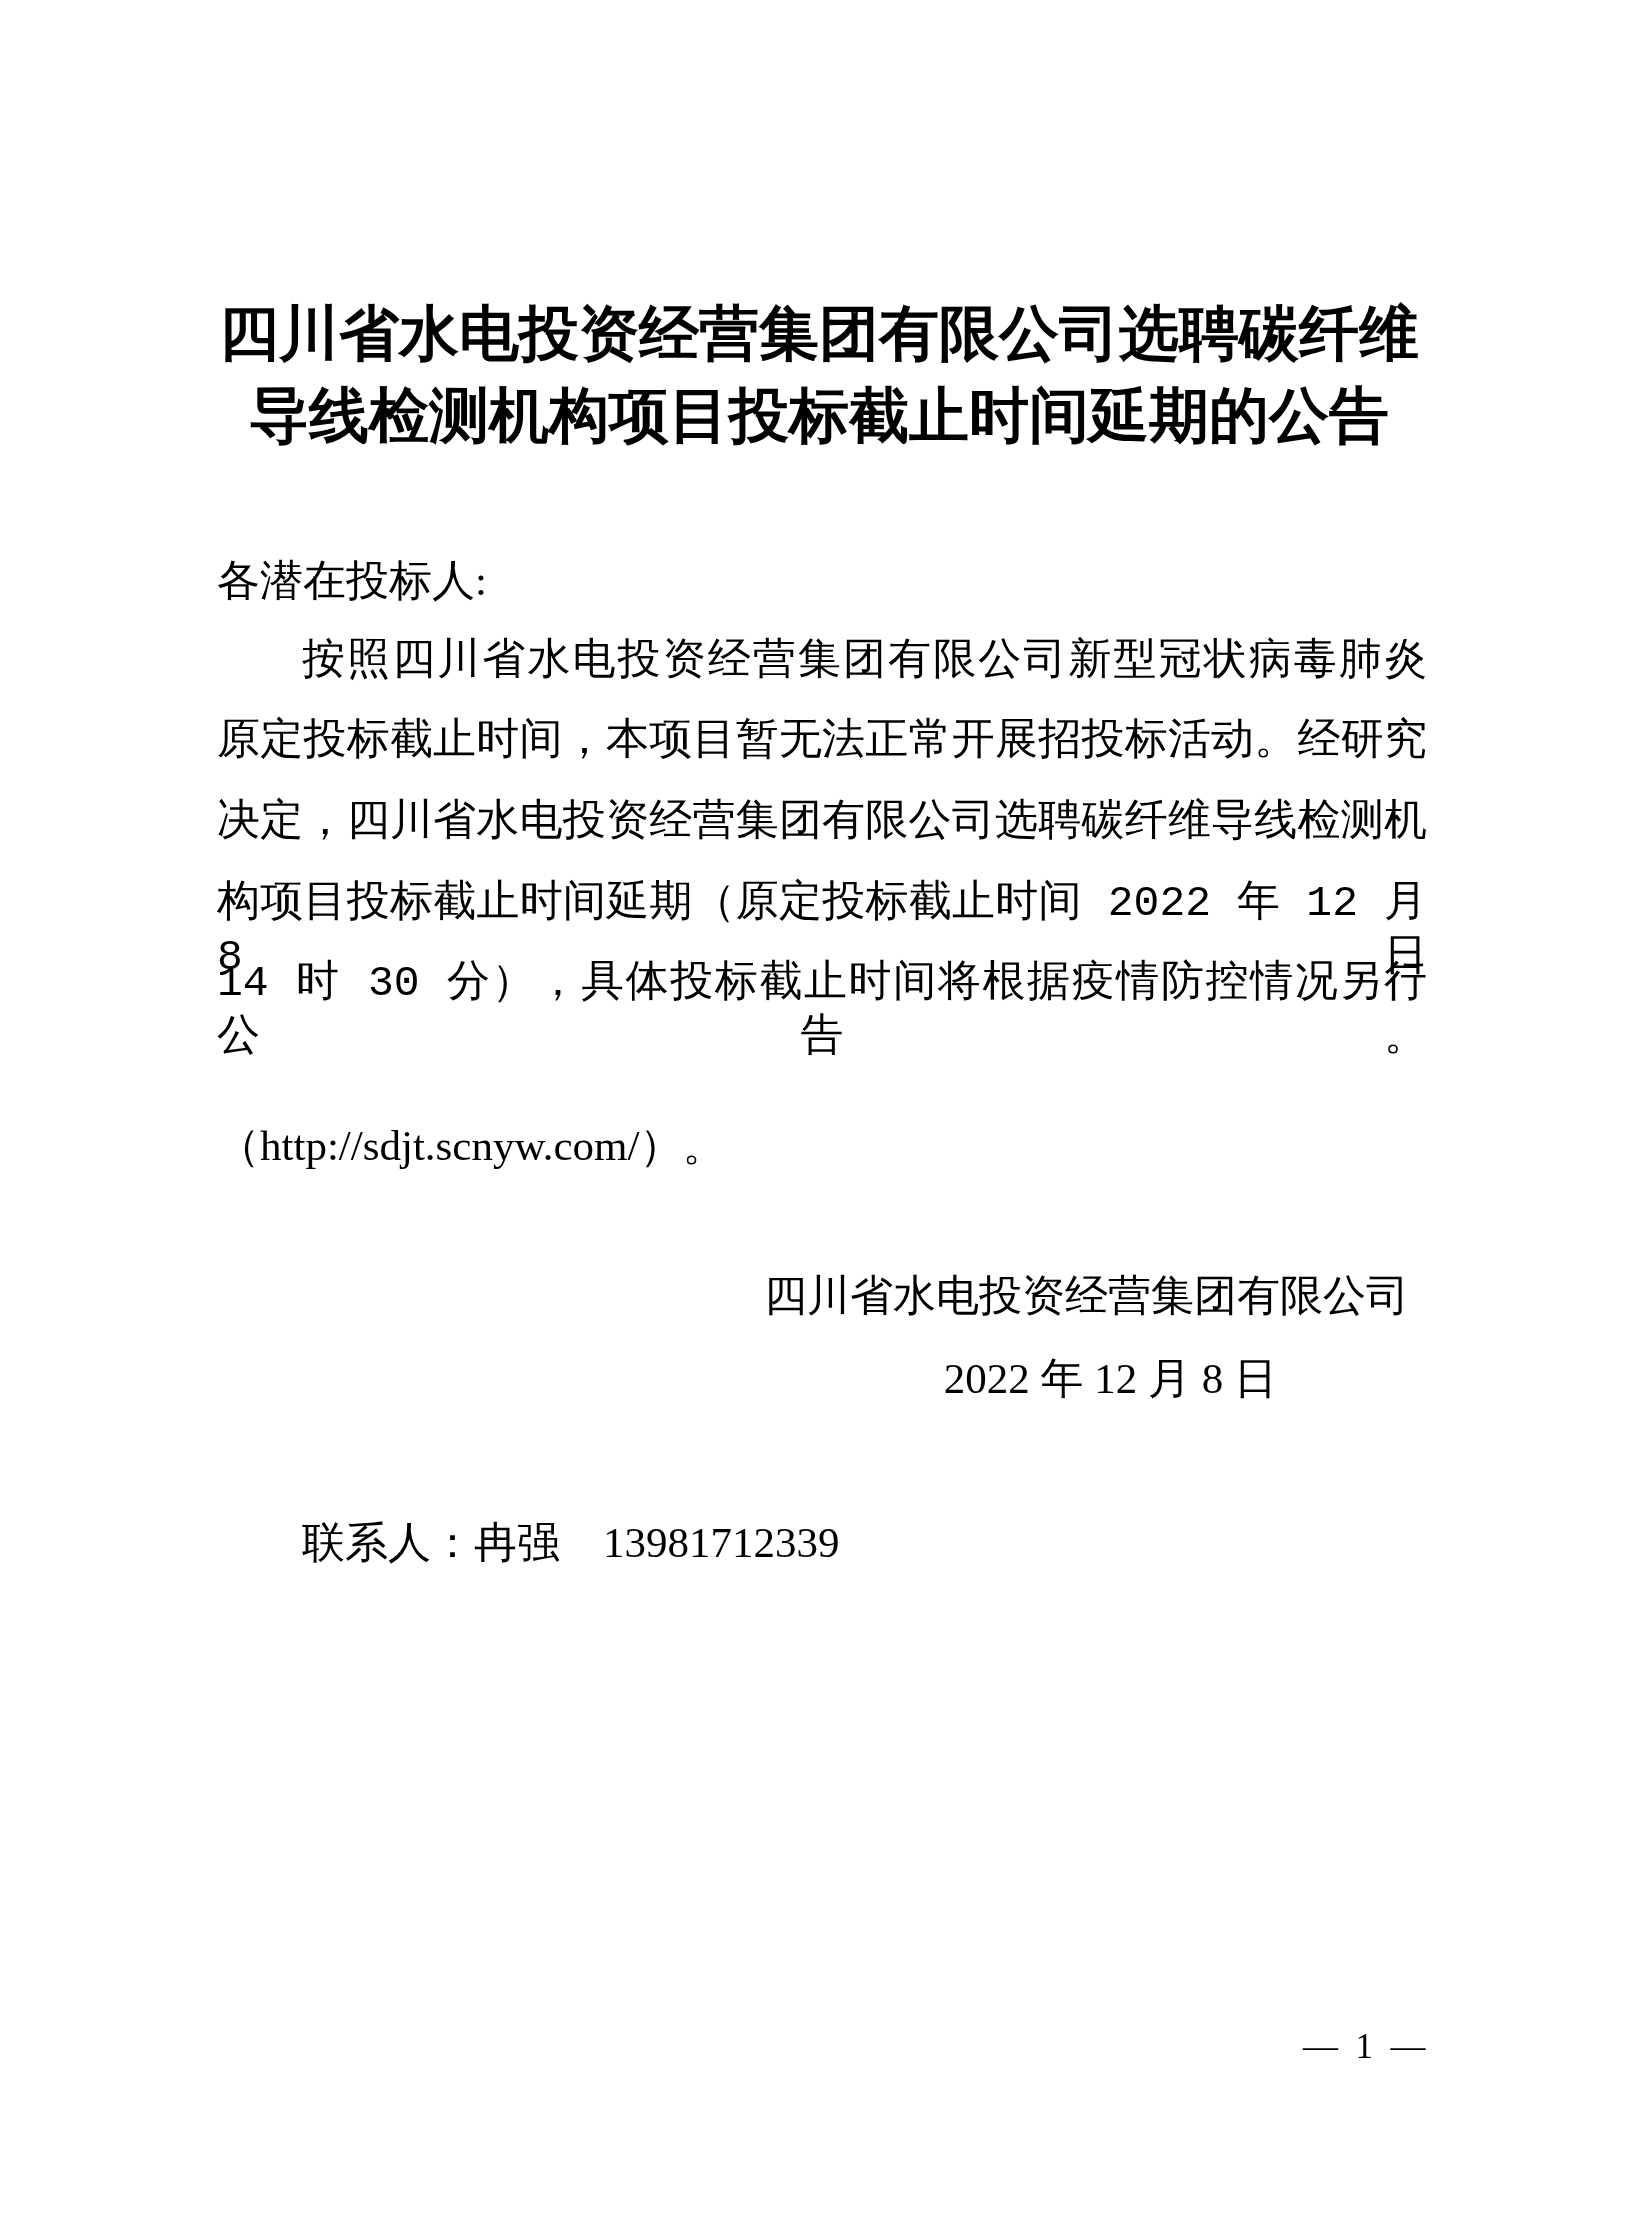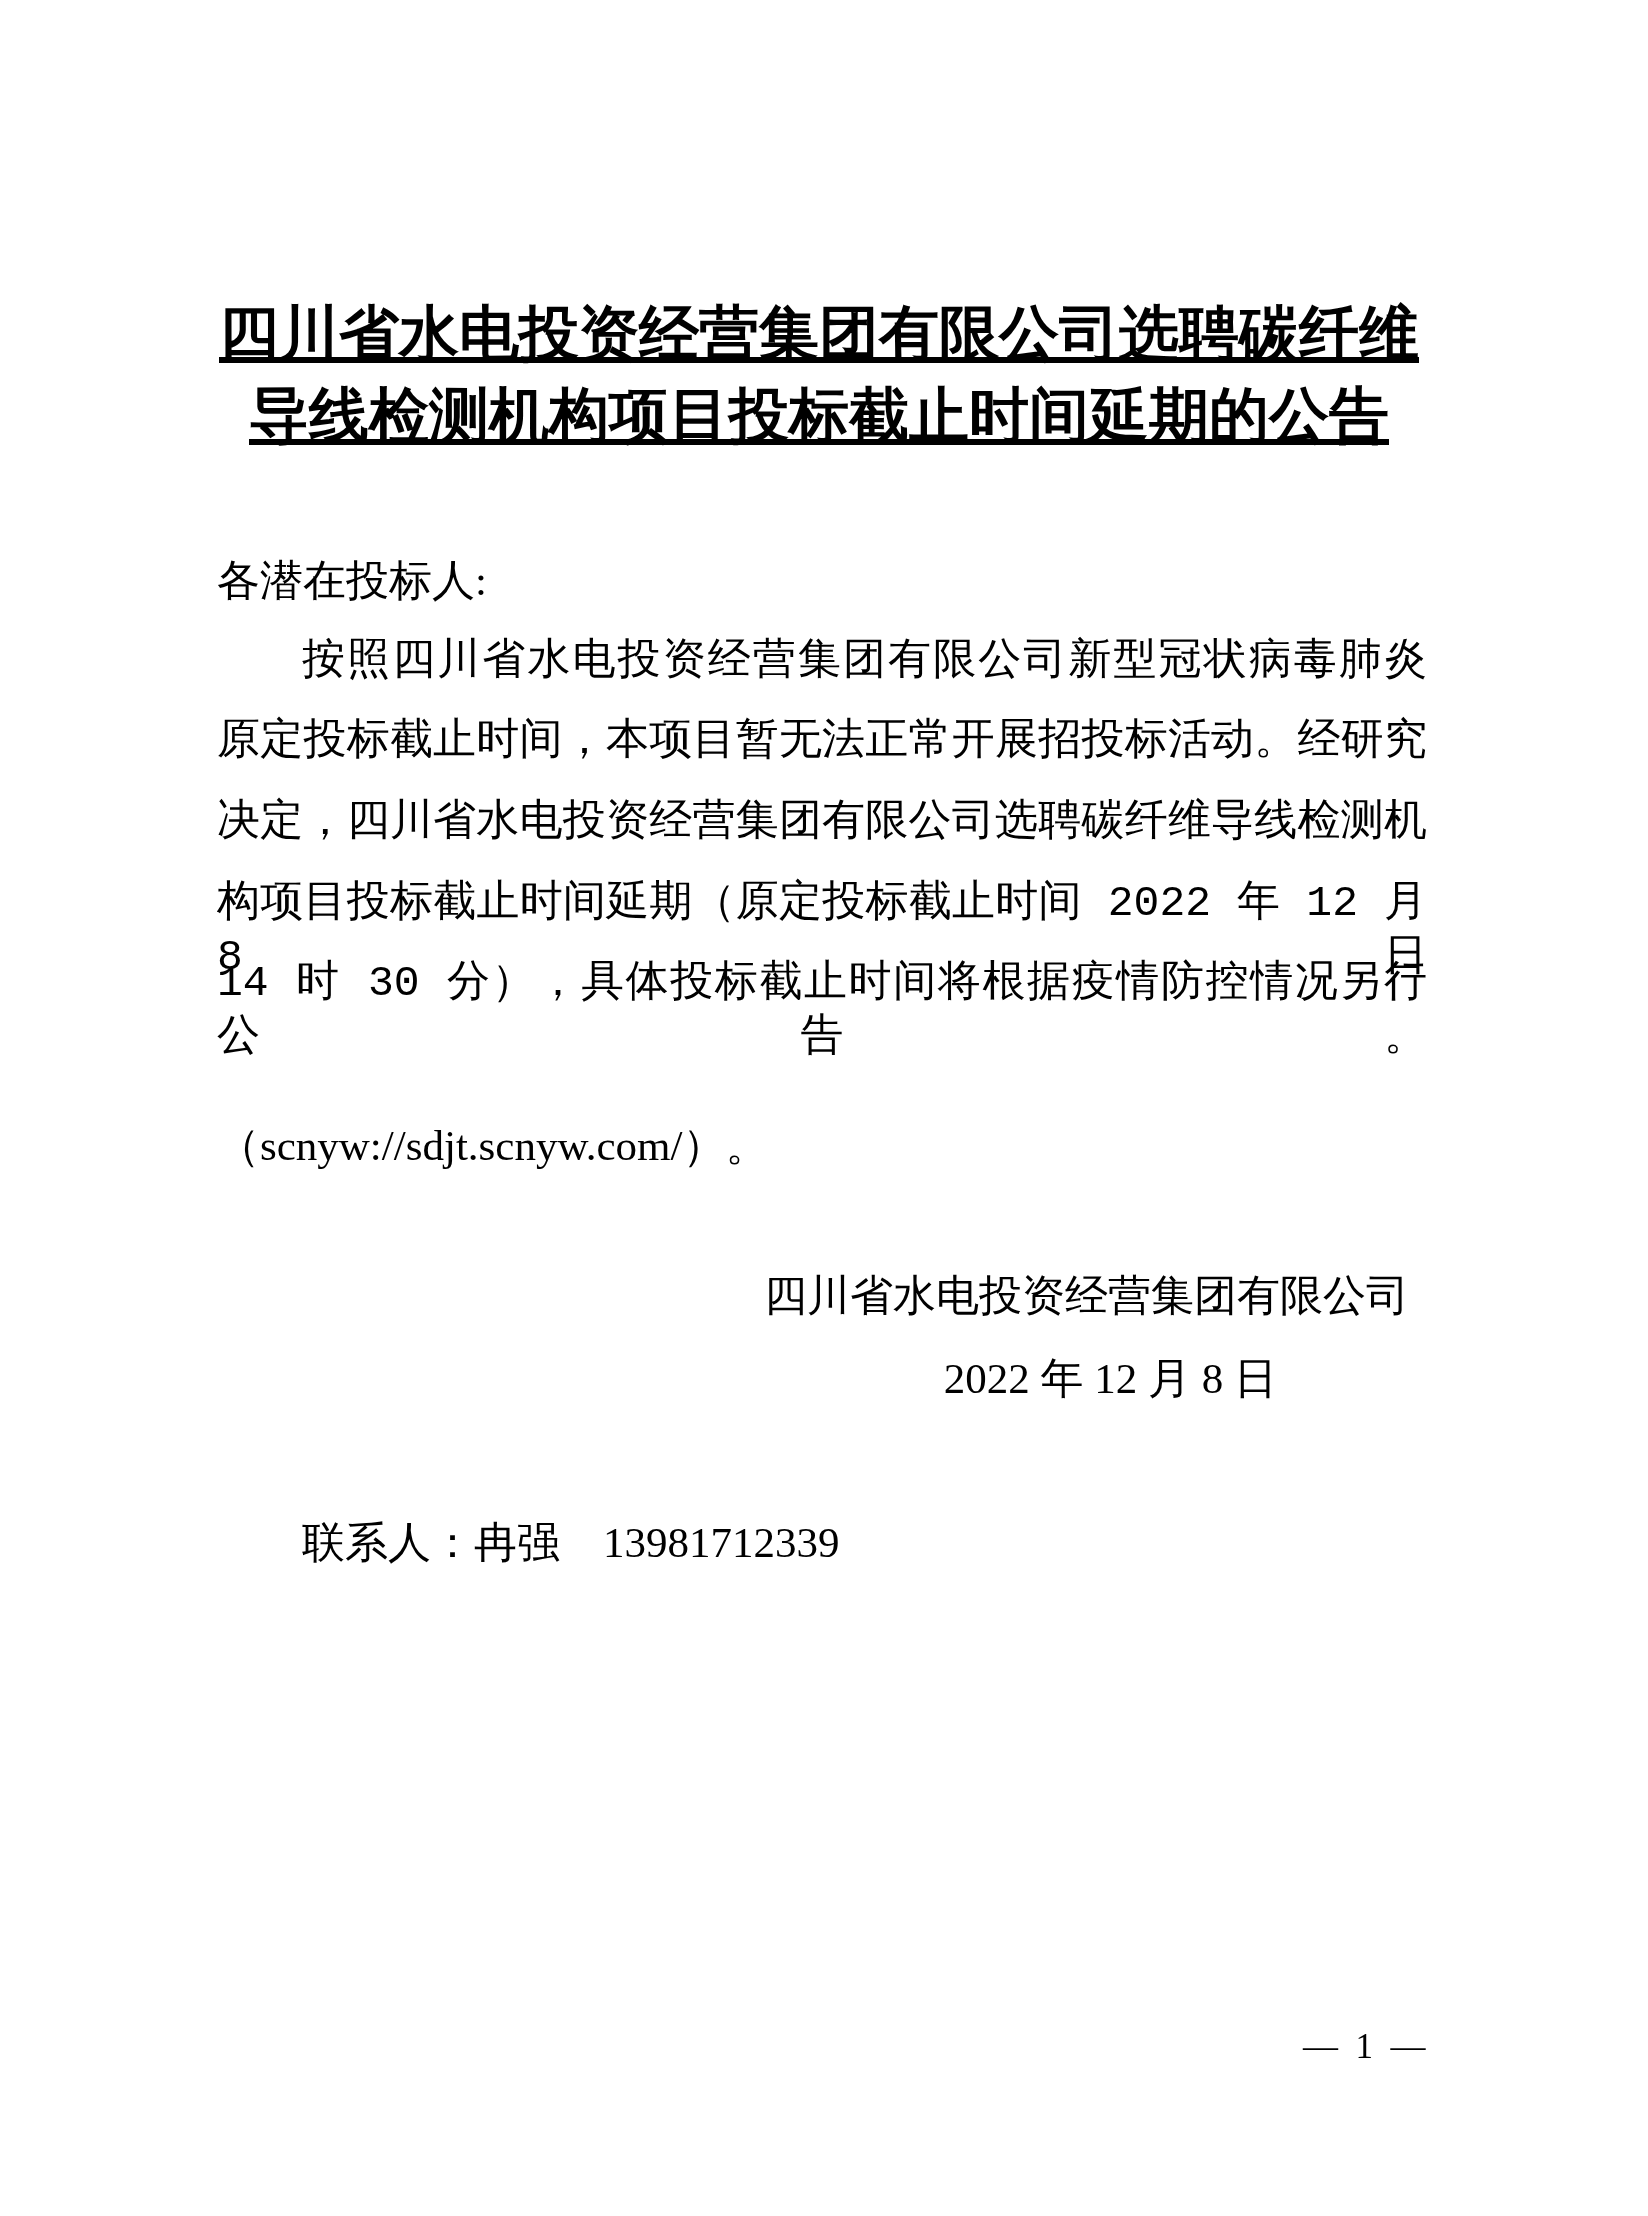--- a/index.html
+++ b/index.html
@@ -25,21 +25,20 @@
   .doc-title {
     position: absolute;
     left: 151px;
     right: 162px;
     top: 293px;
     text-align: center;
     font-size: 60px;
     line-height: 82px;
     font-weight: 700;
     letter-spacing: 0px;
-    text-decoration: underline;
   }
   .line {
     position: absolute;
     left: 217px;
     width: 1210px;
     font-size: 43px;
     line-height: 1.25;
     white-space: normal;
   }
   .j {
@@ -89,21 +88,21 @@
   </div>
 
   <div class="line" style="top:554px">各潜在投标人:</div>
 
   <div class="line j indent" style="top:635px">按照四川省水电投资经营集团有限公司新型冠状病毒肺炎</div>
   <div class="line j" style="top:715px">原定投标截止时间，本项目暂无法正常开展招投标活动。经研究</div>
   <div class="line j" style="top:796px">决定，四川省水电投资经营集团有限公司选聘碳纤维导线检测机</div>
   <div class="line j" style="top:877px">构项目投标截止时间延期（原定投标截止时间 2022 年 12 月 8 日</div>
   <div class="line j" style="top:957px">14 时 30 分），具体投标截止时间将根据疫情防控情况另行公告。</div>
 
-  <div class="line" style="top:1119px">（scnyw://sdjt.scnyw.com/）。</div>
+  <div class="line" style="top:1119px">（http://sdjt.scnyw.com/）。</div>
 
   <div class="right-block" style="top:1269px; right:240px;">四川省水电投资经营集团有限公司</div>
   <div class="right-block" style="top:1352px; right:372px;text-align:right;">2022 年 12 月 8 日</div>
 
   <div class="contact-line">
     <span>联系人：</span><span>冉强</span><span class="contact-phone">13981712339</span>
   </div>
 
   <div class="page-number">— 1 —</div>
 

